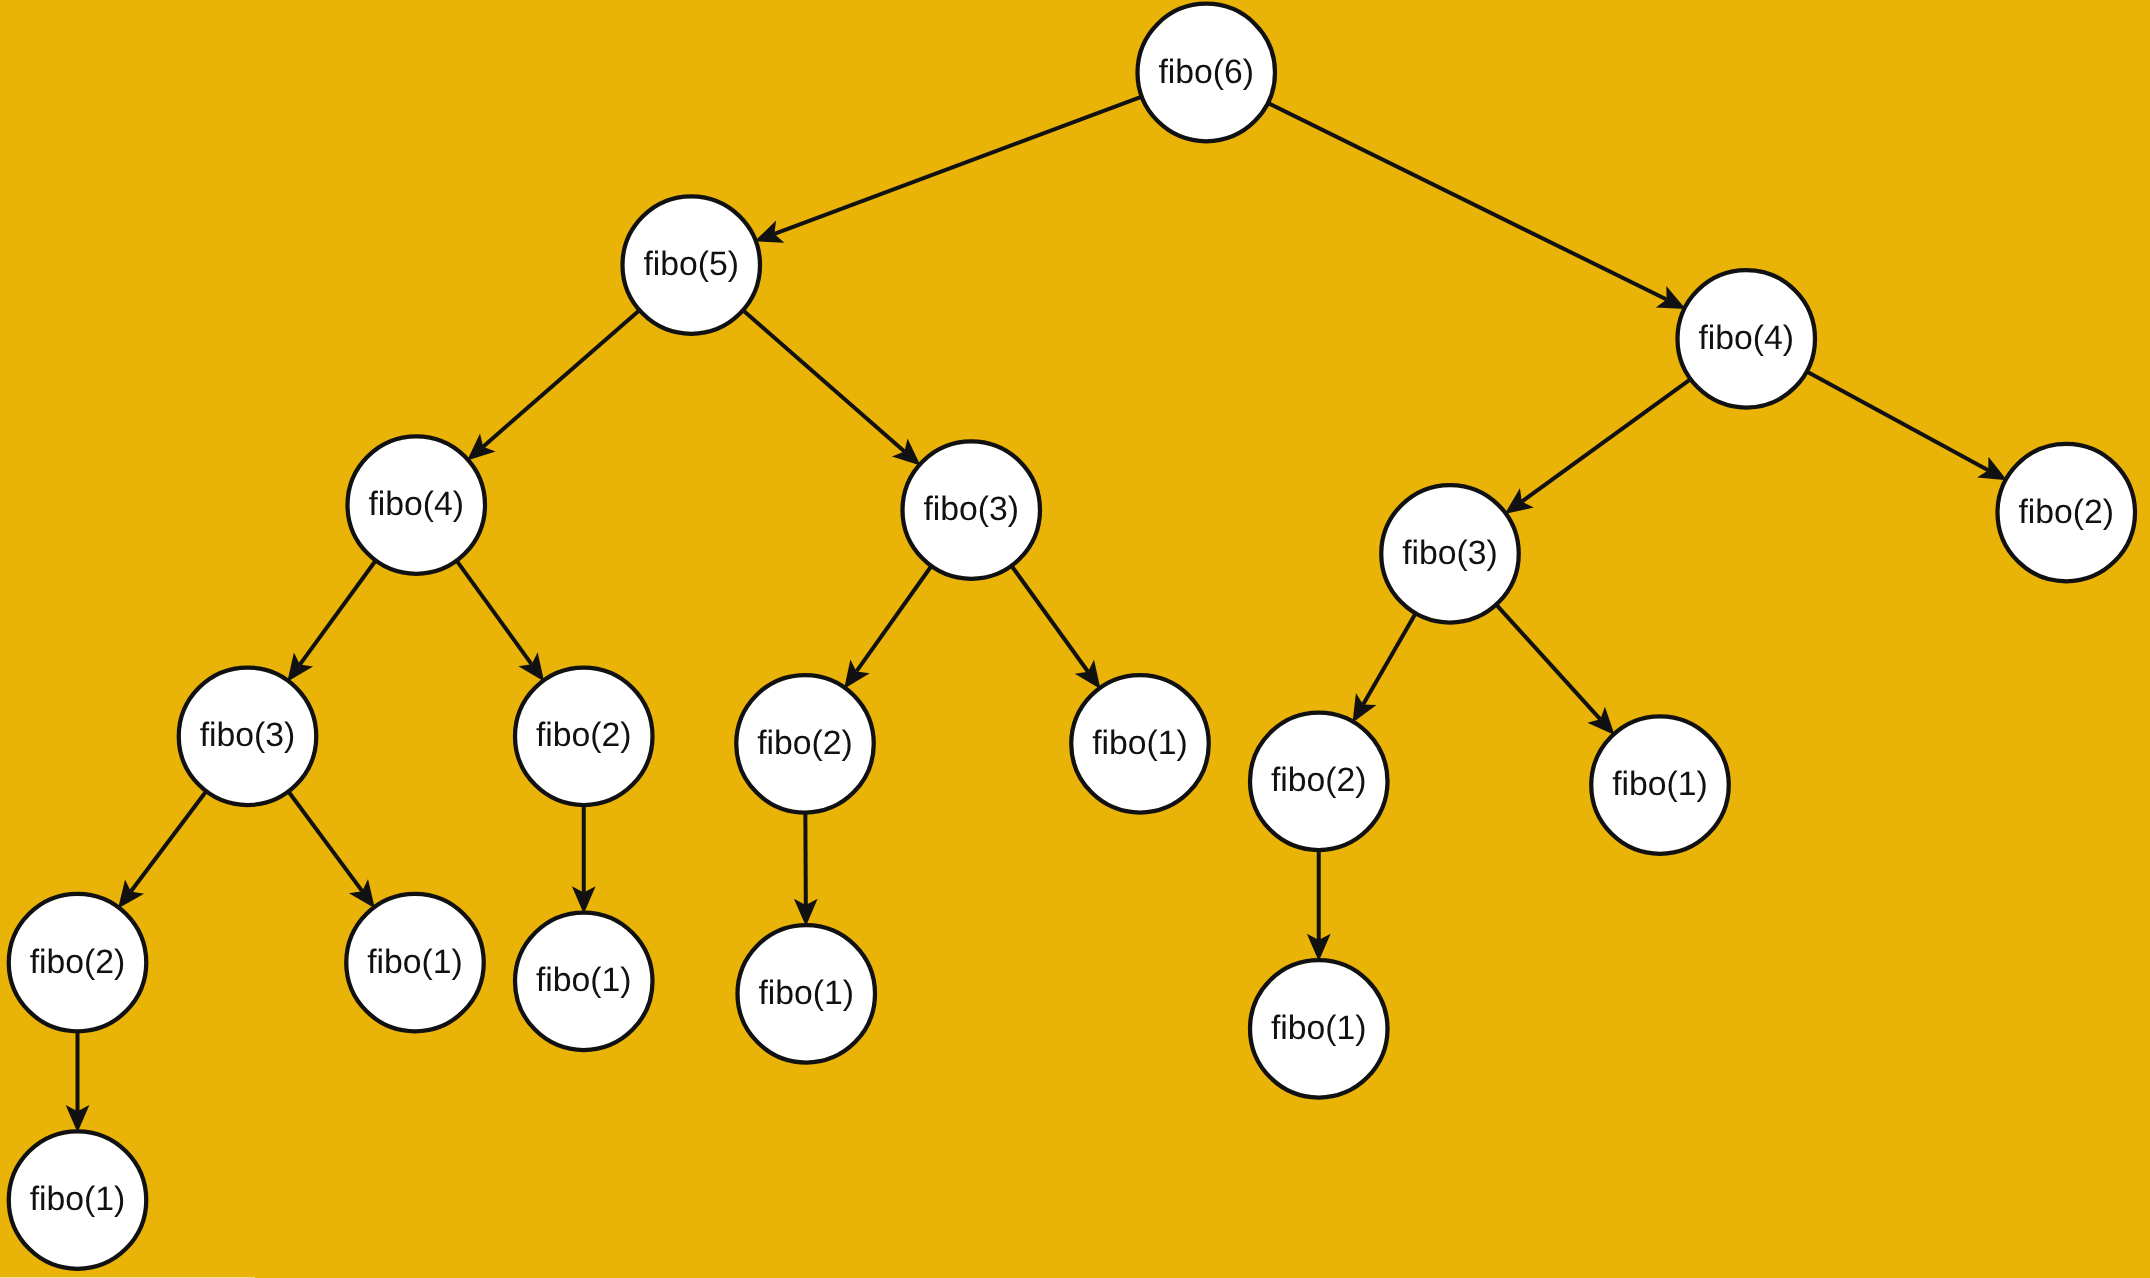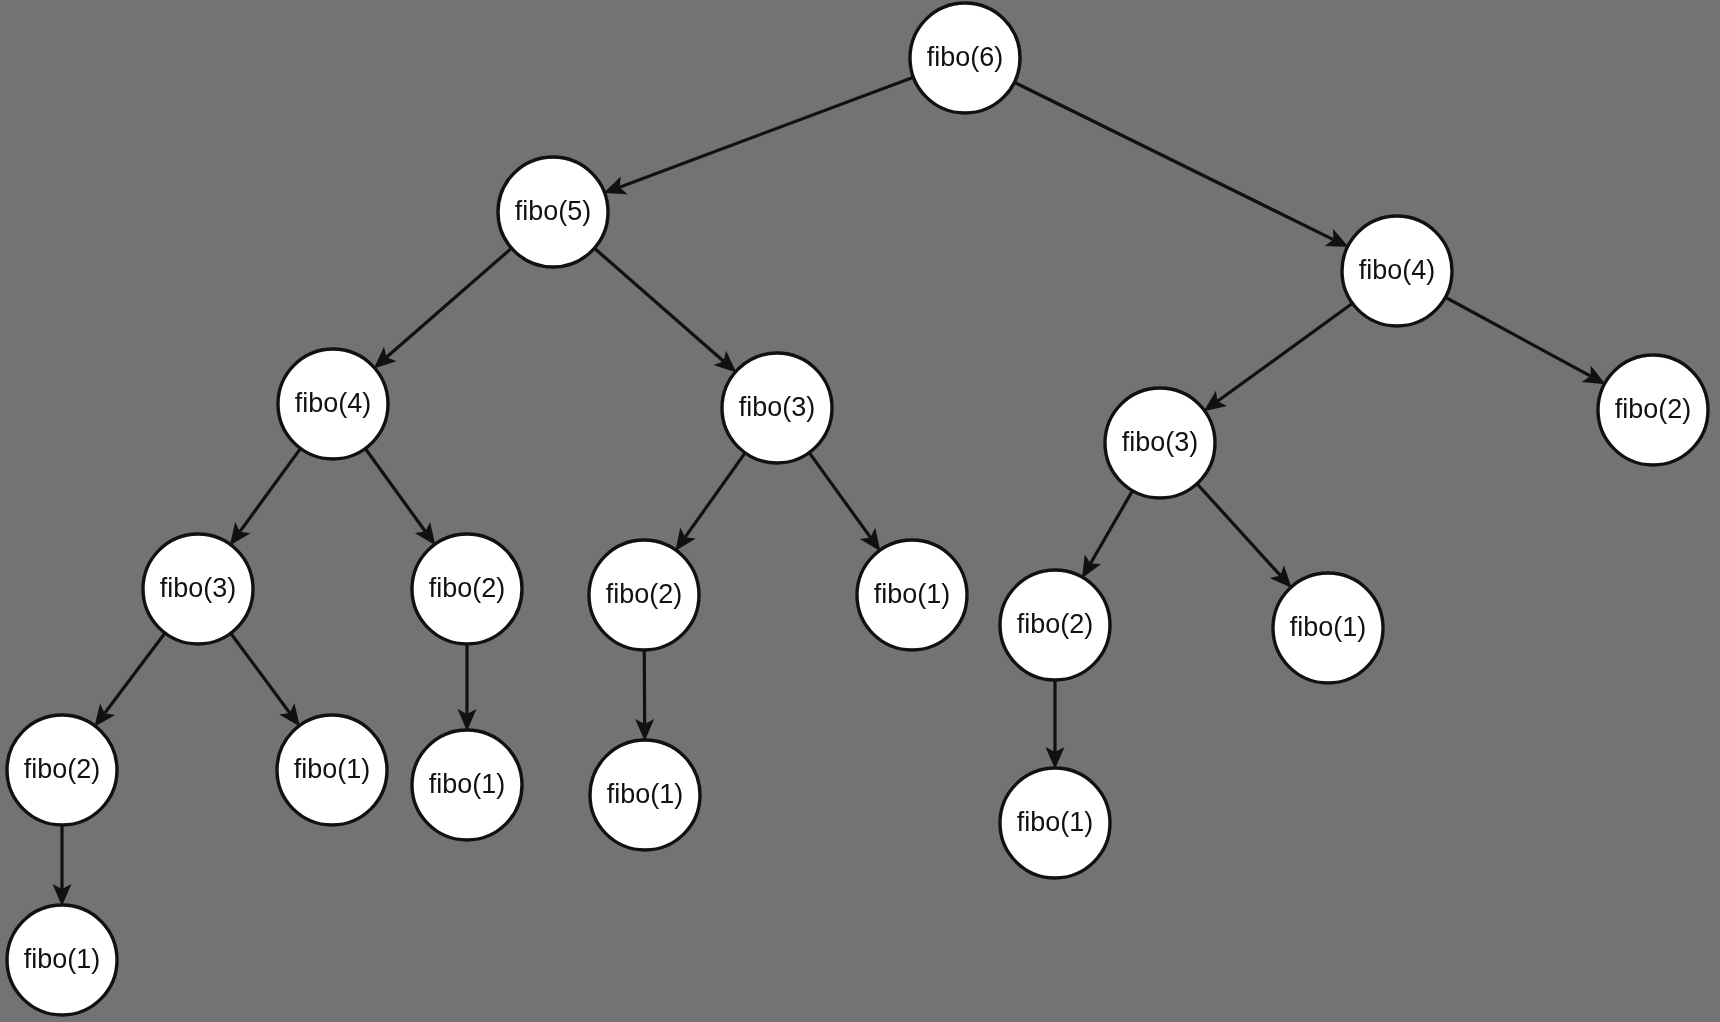--- a/index.html
+++ b/index.html
@@ -8,21 +8,21 @@
     padding: 0;
     background: #ffffff;
   }
   body {
     font-family: "Liberation Sans", sans-serif;
   }
   #canvas-wrap {
     position: relative;
     width: 1720px;
     height: 1022px;
-    background: #737373;
+    background: #eab308;
     overflow: hidden;
   }
   #tree-svg {
     position: absolute;
     top: 0;
     left: 0;
     width: 1720px;
     height: 1022px;
     display: block;
   }

